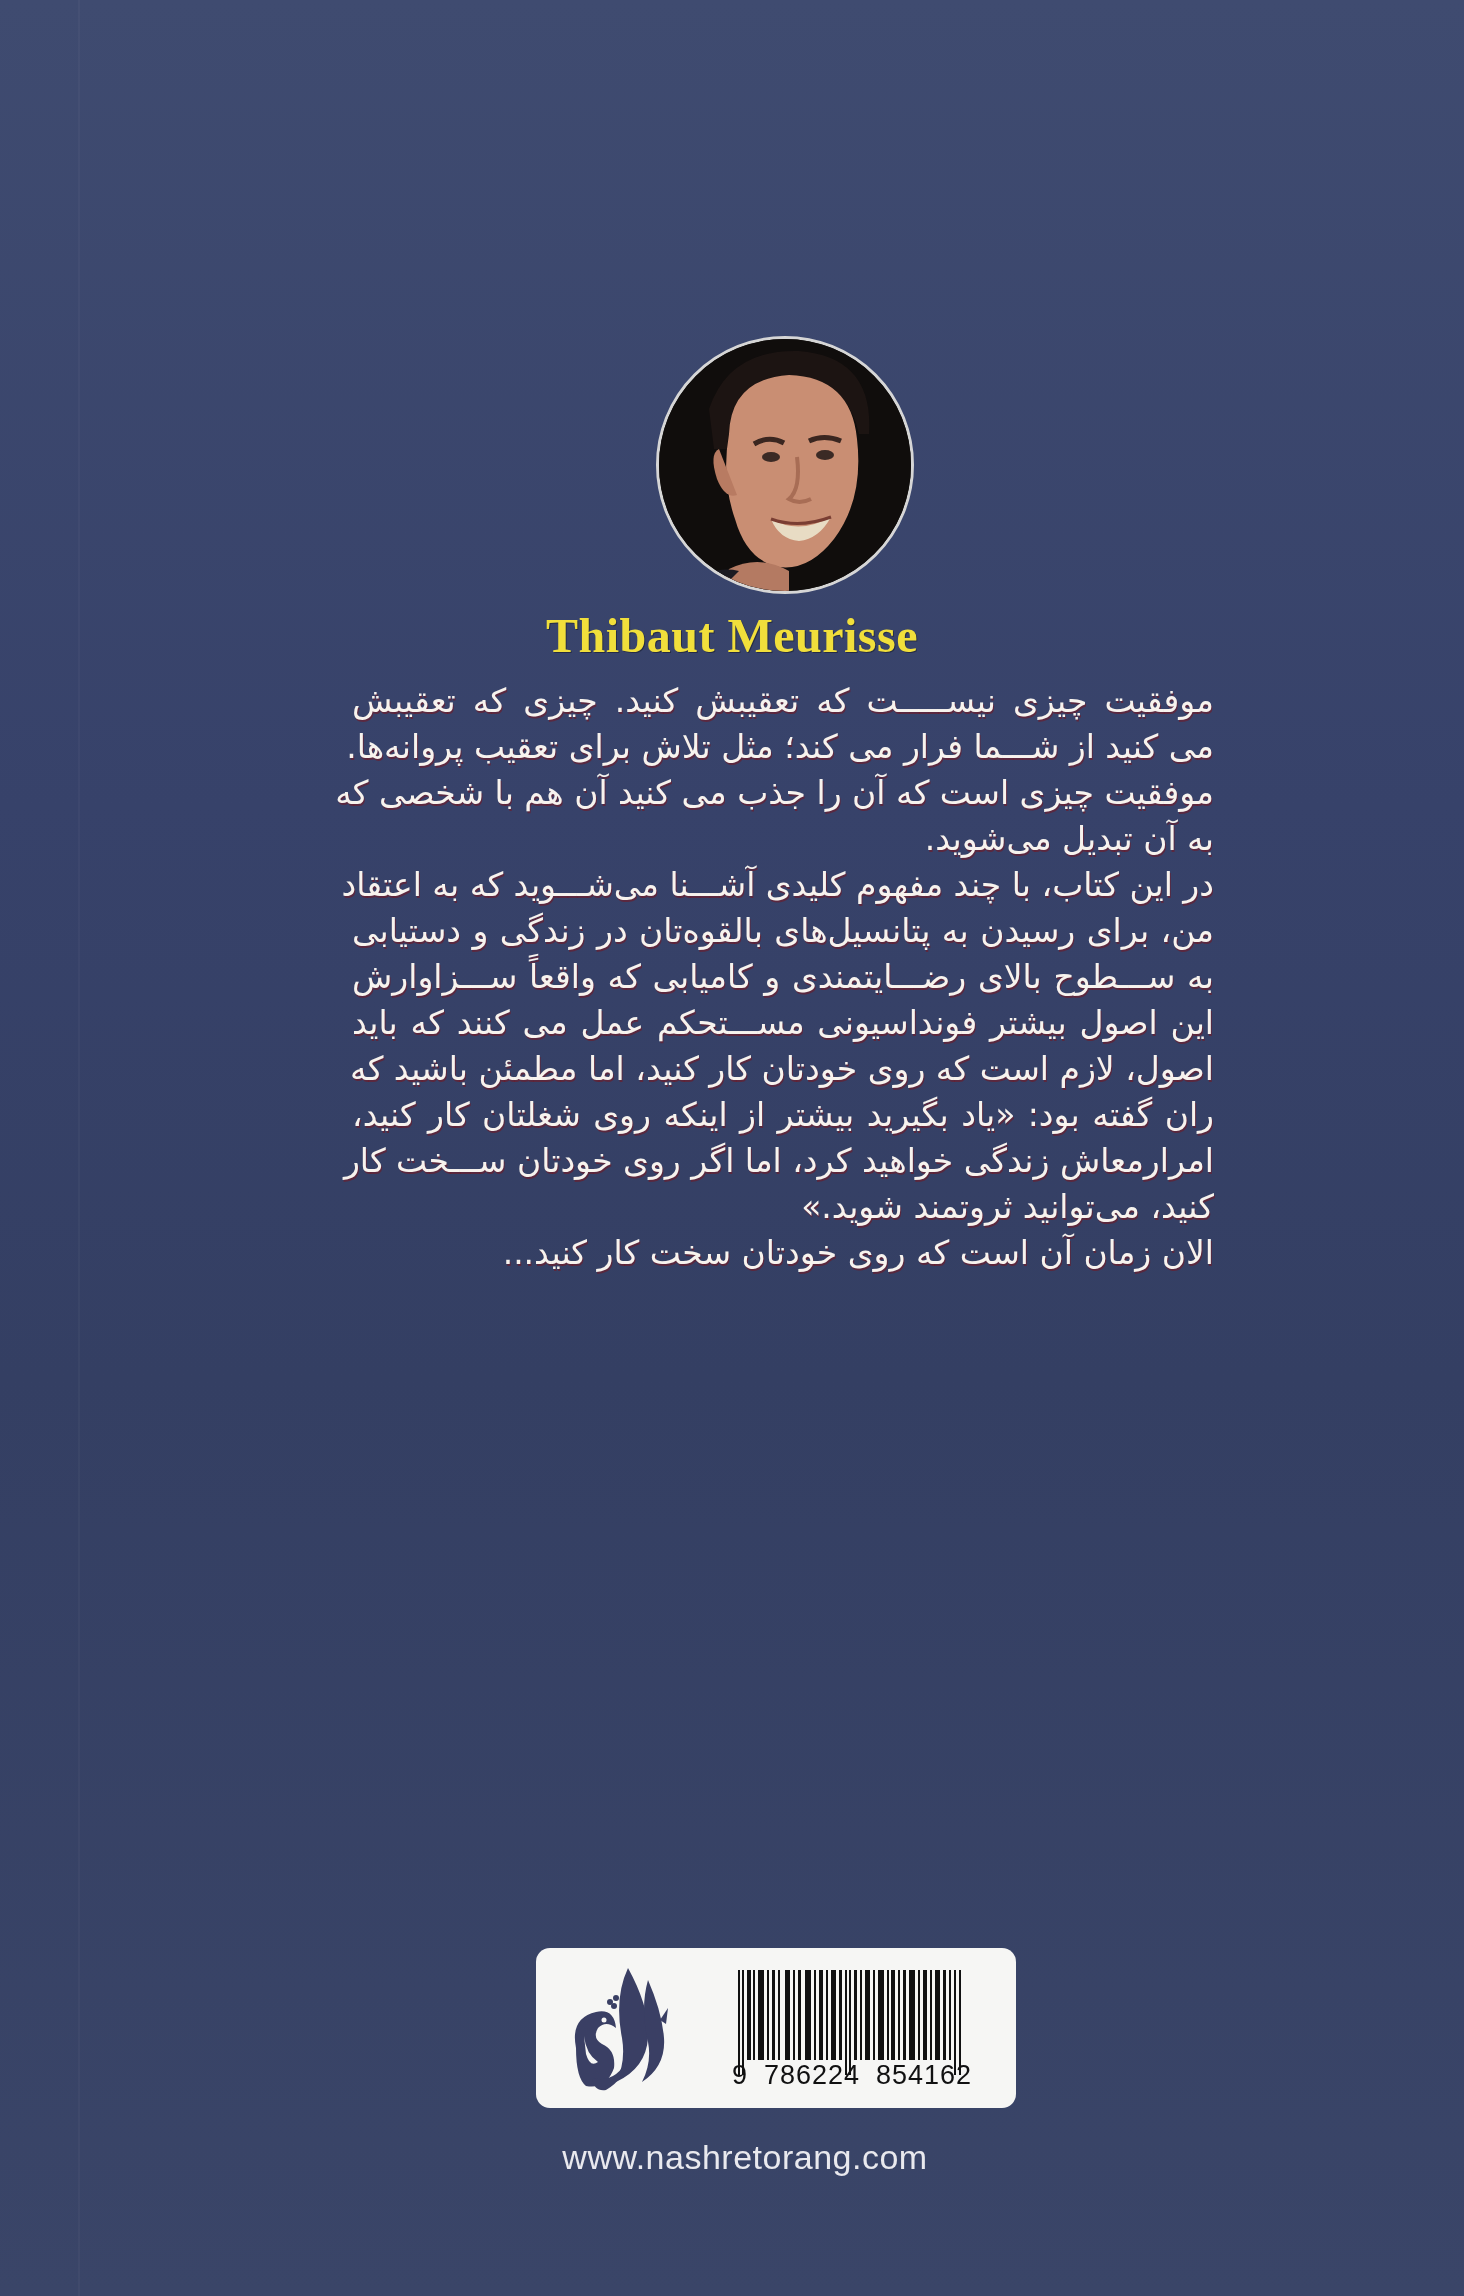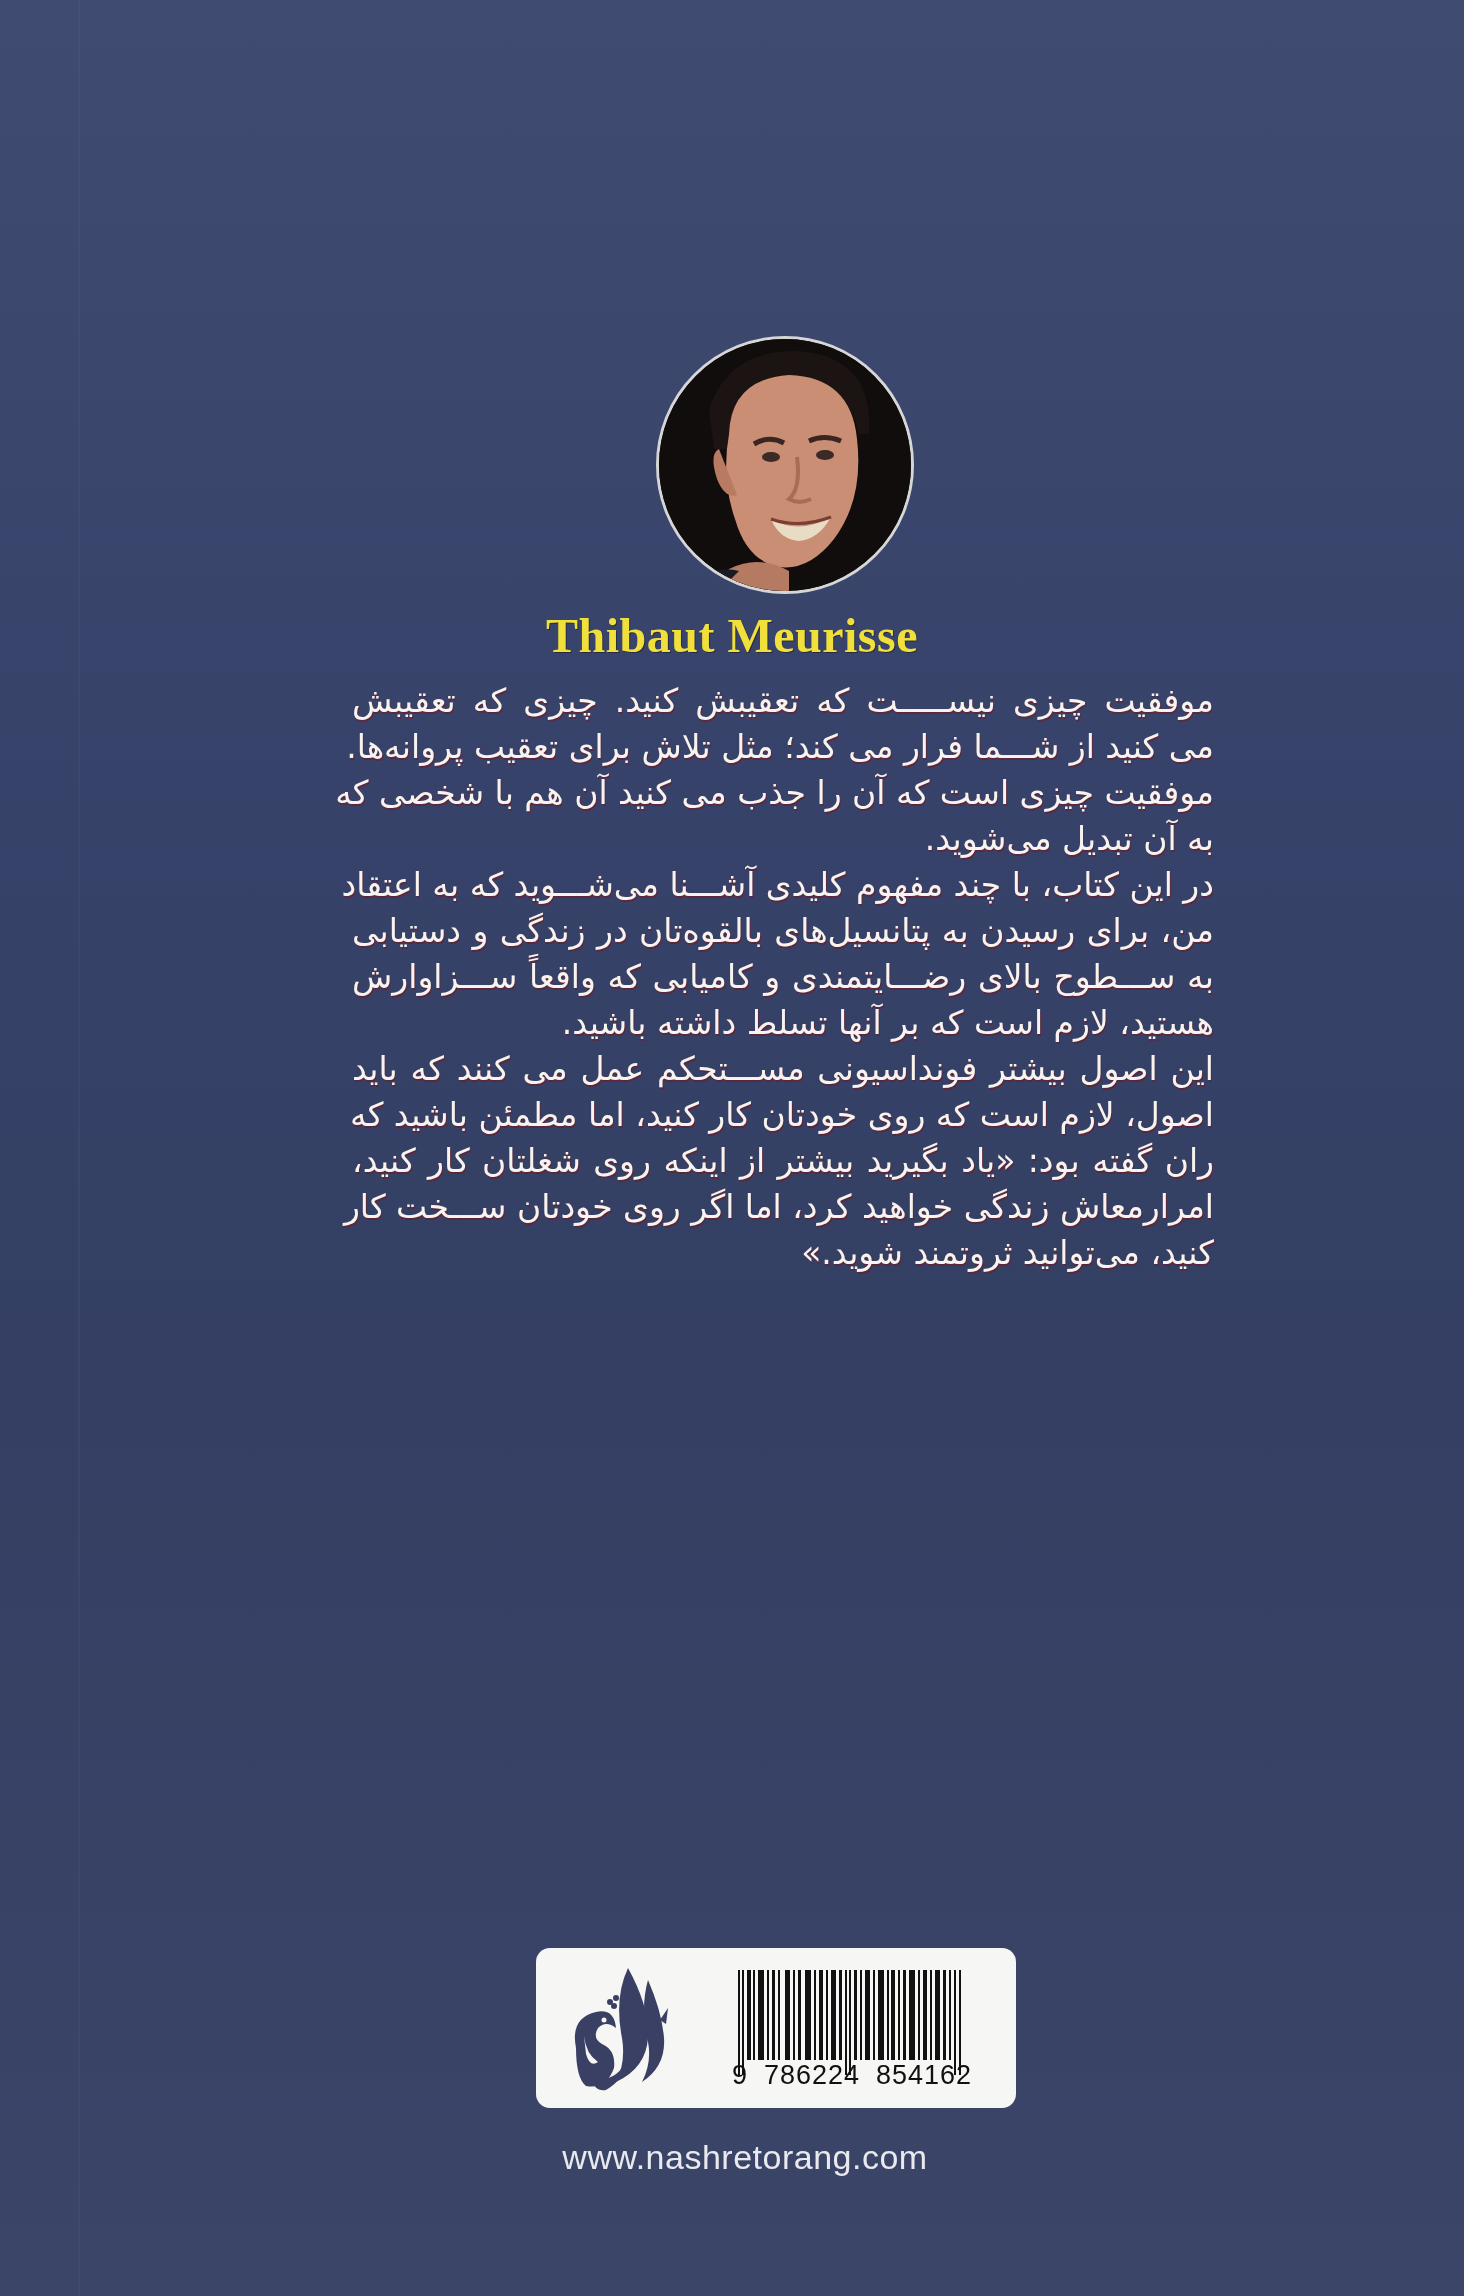--- a/index.html
+++ b/index.html
@@ -79,26 +79,26 @@
   <div class="author-name">Thibaut Meurisse</div>
 
   <div class="blurb">
     <span class="line">موفقیت چیزی نیســـــت که تعقیبش کنید. چیزی که تعقیبش</span>
     <span class="line">می کنید از شـــما فرار می کند؛ مثل تلاش برای تعقیب پروانه‌ها.</span>
     <span class="line">موفقیت چیزی است که آن را جذب می کنید آن هم با شخصی که</span>
     <span class="line short">به آن تبدیل می‌شوید.</span>
     <span class="line">در این کتاب، با چند مفهوم کلیدی آشـــنا می‌شـــوید که به اعتقاد</span>
     <span class="line">من، برای رسیدن به پتانسیل‌های بالقوه‌تان در زندگی و دستیابی</span>
     <span class="line">به ســـطوح بالای رضـــایتمندی و کامیابی که واقعاً ســـزاوارش</span>
-    <span class="line short">هستید، لازم است که بر آنها تسلط داشته باشید.</span>
     <span class="line">این اصول بیشتر فونداسیونی مســـتحکم عمل می کنند که باید</span>
     <span class="line">اصول، لازم است که روی خودتان کار کنید، اما مطمئن باشید که</span>
     <span class="line">ران گفته بود: «یاد بگیرید بیشتر از اینکه روی شغلتان کار کنید،</span>
     <span class="line">امرارمعاش زندگی خواهید کرد، اما اگر روی خودتان ســـخت کار</span>
     <span class="line short">کنید، می‌توانید ثروتمند شوید.»</span>
+    <span class="line short">الان زمان آن است که روی خودتان سخت کار کنید...</span>
   </div>
 
   <div class="panel">
     <svg class="logo" viewBox="0 0 120 140">
       <path d="M72 10 Q58 40 66 80 Q70 104 60 124 Q90 110 92 80 Q94 50 72 10 Z" fill="#3a3f64"></path>
       <path d="M92 22 Q84 50 92 84 Q96 104 86 124 Q110 108 108 80 Q106 54 92 22 Z" fill="#3a3f64"></path>
       <path d="M112 50 L104 62 L110 66 Z" fill="#3a3f64"></path>
       <path d="M20 90 Q14 60 40 54 Q58 50 60 70 Q50 62 42 70 Q36 80 46 86 Q60 92 58 110 Q50 132 30 128 Q20 120 20 90 Z" fill="#3a3f64"></path>
       <path d="M28 78 Q30 96 42 104 Q34 110 30 96 Z" fill="#f6f6f4"></path>
       <circle cx="48" cy="62" r="2.5" fill="#f6f6f4"></circle>

